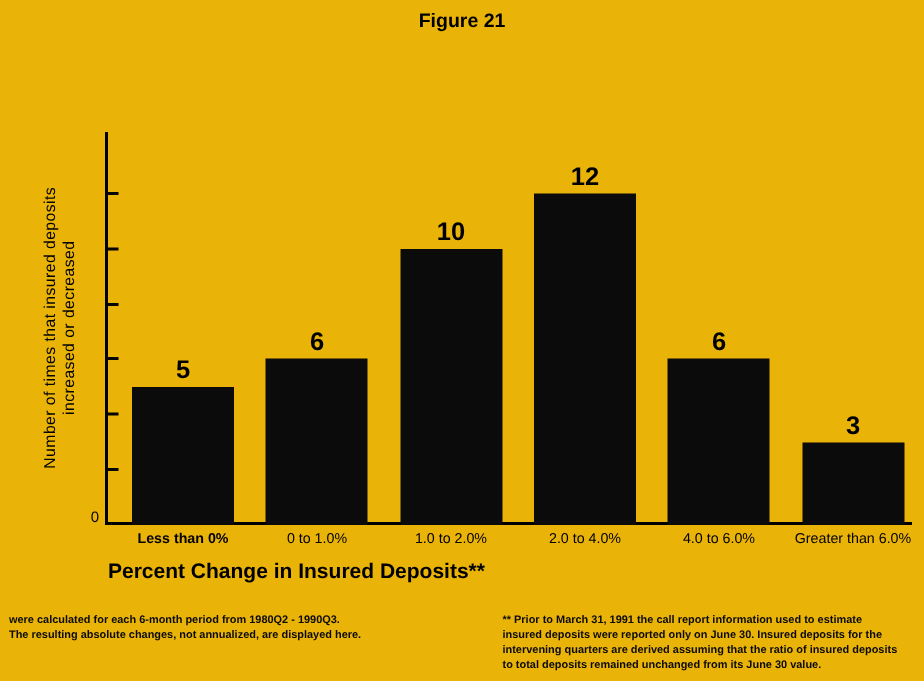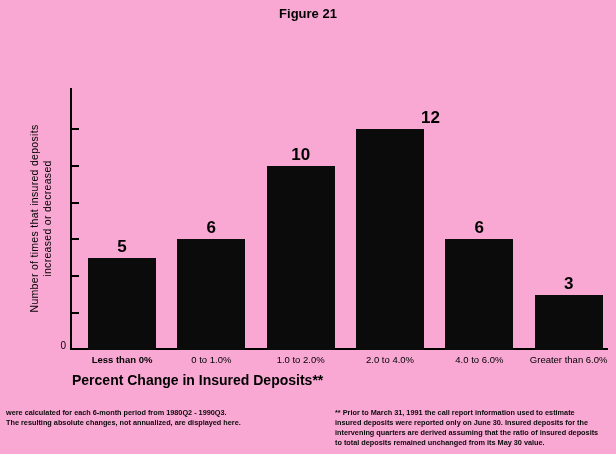--- a/index.html
+++ b/index.html
@@ -1,18 +1,18 @@
 <!DOCTYPE html>
 <html><head>
 <meta charset="utf-8">
 <style>
   html,body { margin:0; padding:0; background:#888; }
   #page {
     position:relative; width:616px; height:454px;
-    background:#f9a8d4; overflow:hidden;
+    background:#eab308; overflow:hidden;
     font-family:"Liberation Sans", sans-serif;
     color:#000;
   }
   .title-line { position:absolute; left:0; width:616px; text-align:center; font-weight:700; }
   #title1 { top:6px;  font-size:13px; }
   #title2 { top:28px; font-size:13.5px; }
   #title3 { top:52px; font-size:13px; }
 
   
   .axis { position:absolute; background:#000; }
@@ -61,41 +61,41 @@
         <div class="bar" style="left: 88px; width: 68px; top: 257.857px; height: 92.1429px; background: rgb(11, 11, 11);"></div>
         <div class="bar-value" style="left: 72px; width: 100px; top: 236.857px;">5</div>
         <div class="cat-label" style="left: 62px; width: 120px; font-weight: bold;">Less than 0%</div>
         <div class="bar" style="left: 177.333px; width: 68px; top: 239.429px; height: 110.571px; background: rgb(11, 11, 11);"></div>
         <div class="bar-value" style="left: 161.333px; width: 100px; top: 218.429px;">6</div>
         <div class="cat-label" style="left: 151.333px; width: 120px;">0 to 1.0%</div>
         <div class="bar" style="left: 266.667px; width: 68px; top: 165.714px; height: 184.286px; background: rgb(11, 11, 11);"></div>
         <div class="bar-value" style="left: 250.667px; width: 100px; top: 144.714px;">10</div>
         <div class="cat-label" style="left: 240.667px; width: 120px;">1.0 to 2.0%</div>
         <div class="bar" style="left: 356px; width: 68px; top: 128.857px; height: 221.143px; background: rgb(11, 11, 11);"></div>
-        <div class="bar-value" style="left: 340px; width: 100px; top: 107.857px; text-align: right;">12</div>
+        <div class="bar-value" style="left: 340px; width: 100px; top: 107.857px;">12</div>
         <div class="cat-label" style="left: 330px; width: 120px;">2.0 to 4.0%</div>
         <div class="bar" style="left: 445.333px; width: 68px; top: 239.429px; height: 110.571px; background: rgb(11, 11, 11);"></div>
         <div class="bar-value" style="left: 429.333px; width: 100px; top: 218.429px;">6</div>
         <div class="cat-label" style="left: 419.333px; width: 120px;">4.0 to 6.0%</div>
         <div class="bar" style="left: 534.667px; width: 68px; top: 294.714px; height: 55.2857px; background: rgb(11, 11, 11);"></div>
         <div class="bar-value" style="left: 518.667px; width: 100px; top: 273.714px;">3</div>
         <div class="cat-label" style="left: 508.667px; width: 120px;">Greater than 6.0%</div>
       </div>
     <div id="xlabel">Percent Change in Insured Deposits**</div>
   </div>
 
   <div class="footnote" id="footnote-left">
       <div>were calculated for each 6-month period from 1980Q2 - 1990Q3.</div>
       <div>The resulting absolute changes, not annualized, are displayed here.</div>
     </div>
   <div class="footnote" id="footnote-right">
       <div>** Prior to March 31, 1991 the call report information used to estimate</div>
       <div>insured deposits were reported only on June 30. Insured deposits for the</div>
       <div>intervening quarters are derived assuming that the ratio of insured deposits</div>
-      <div>to total deposits remained unchanged from its May 30 value.</div>
+      <div>to total deposits remained unchanged from its June 30 value.</div>
     </div>
 
 <div class="ytick" style="top: 312.143px;"></div>
     <div class="ytick" style="top: 275.286px;"></div>
     <div class="ytick" style="top: 238.429px;"></div>
     <div class="ytick" style="top: 201.571px;"></div>
     <div class="ytick" style="top: 164.714px;"></div>
     <div class="ytick" style="top: 127.857px;"></div>
   </div>
 

